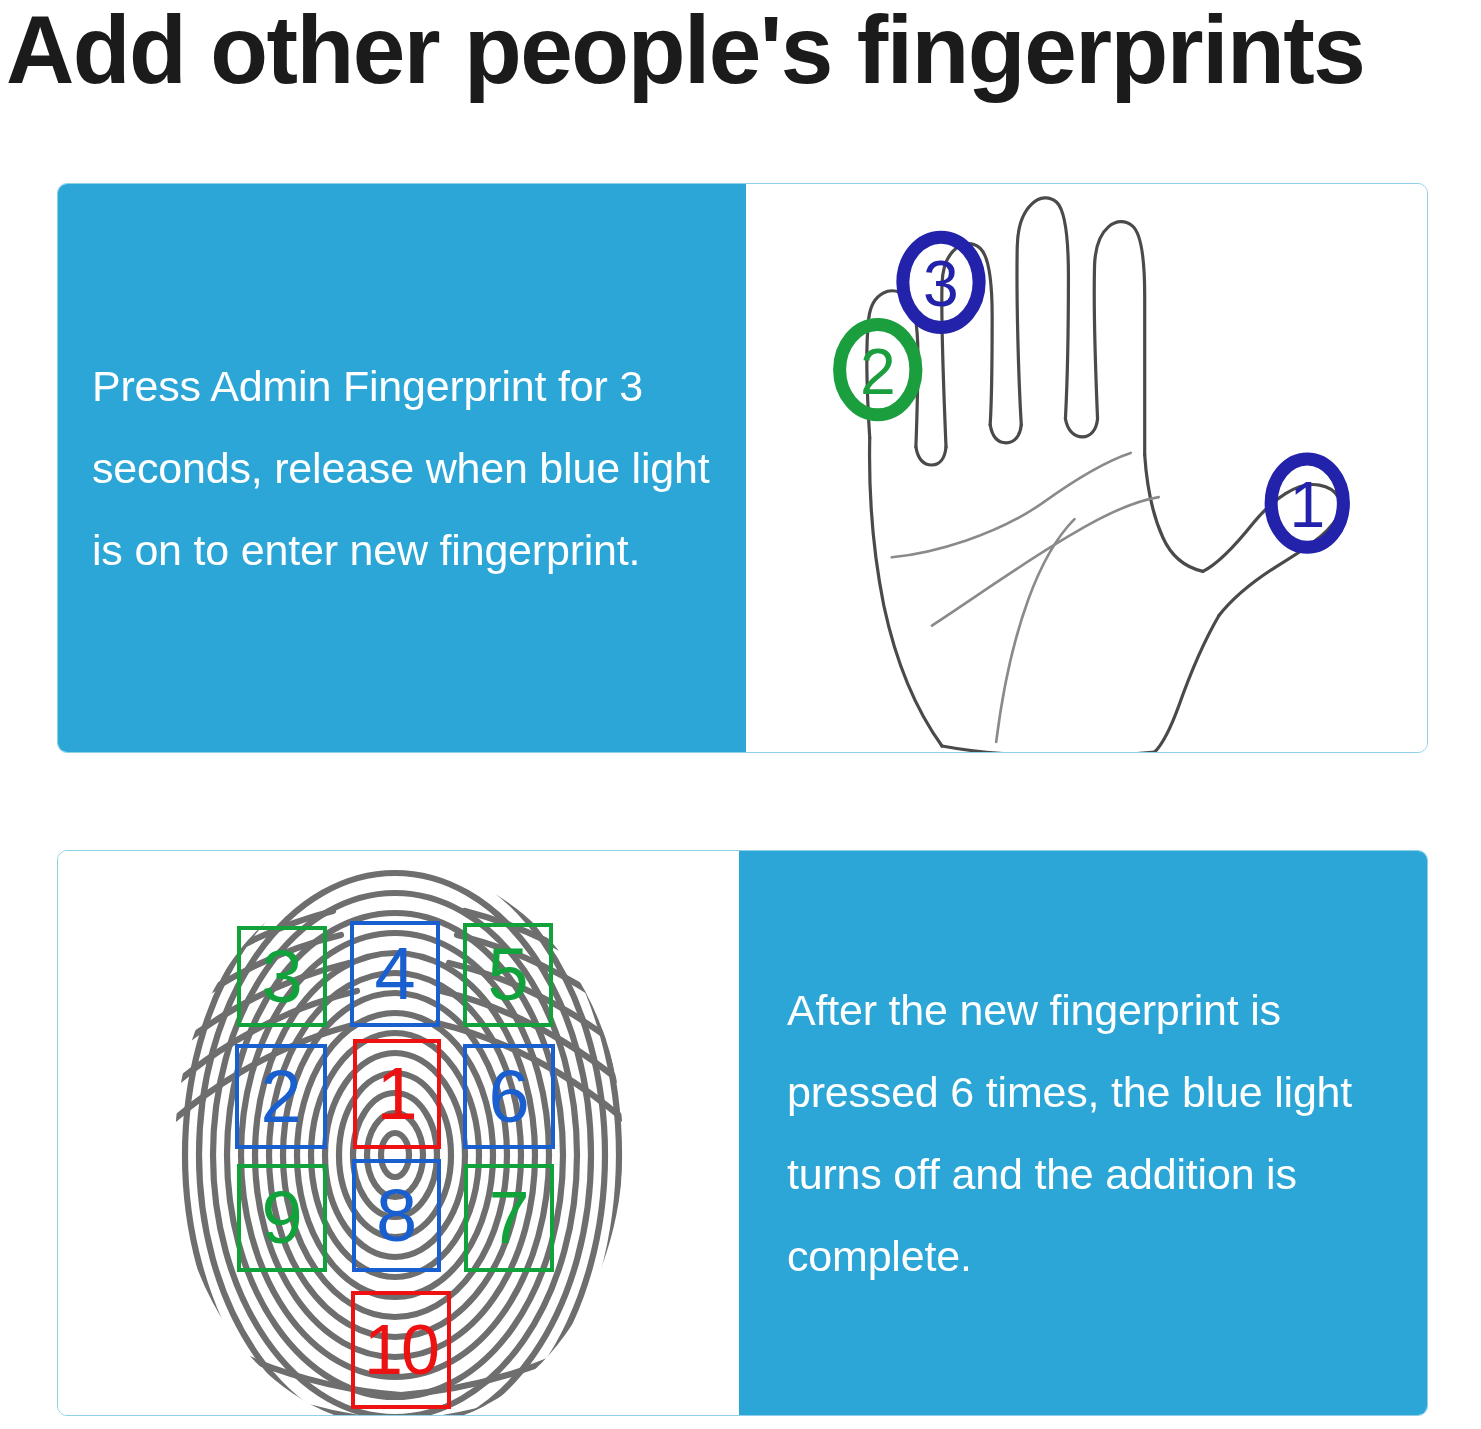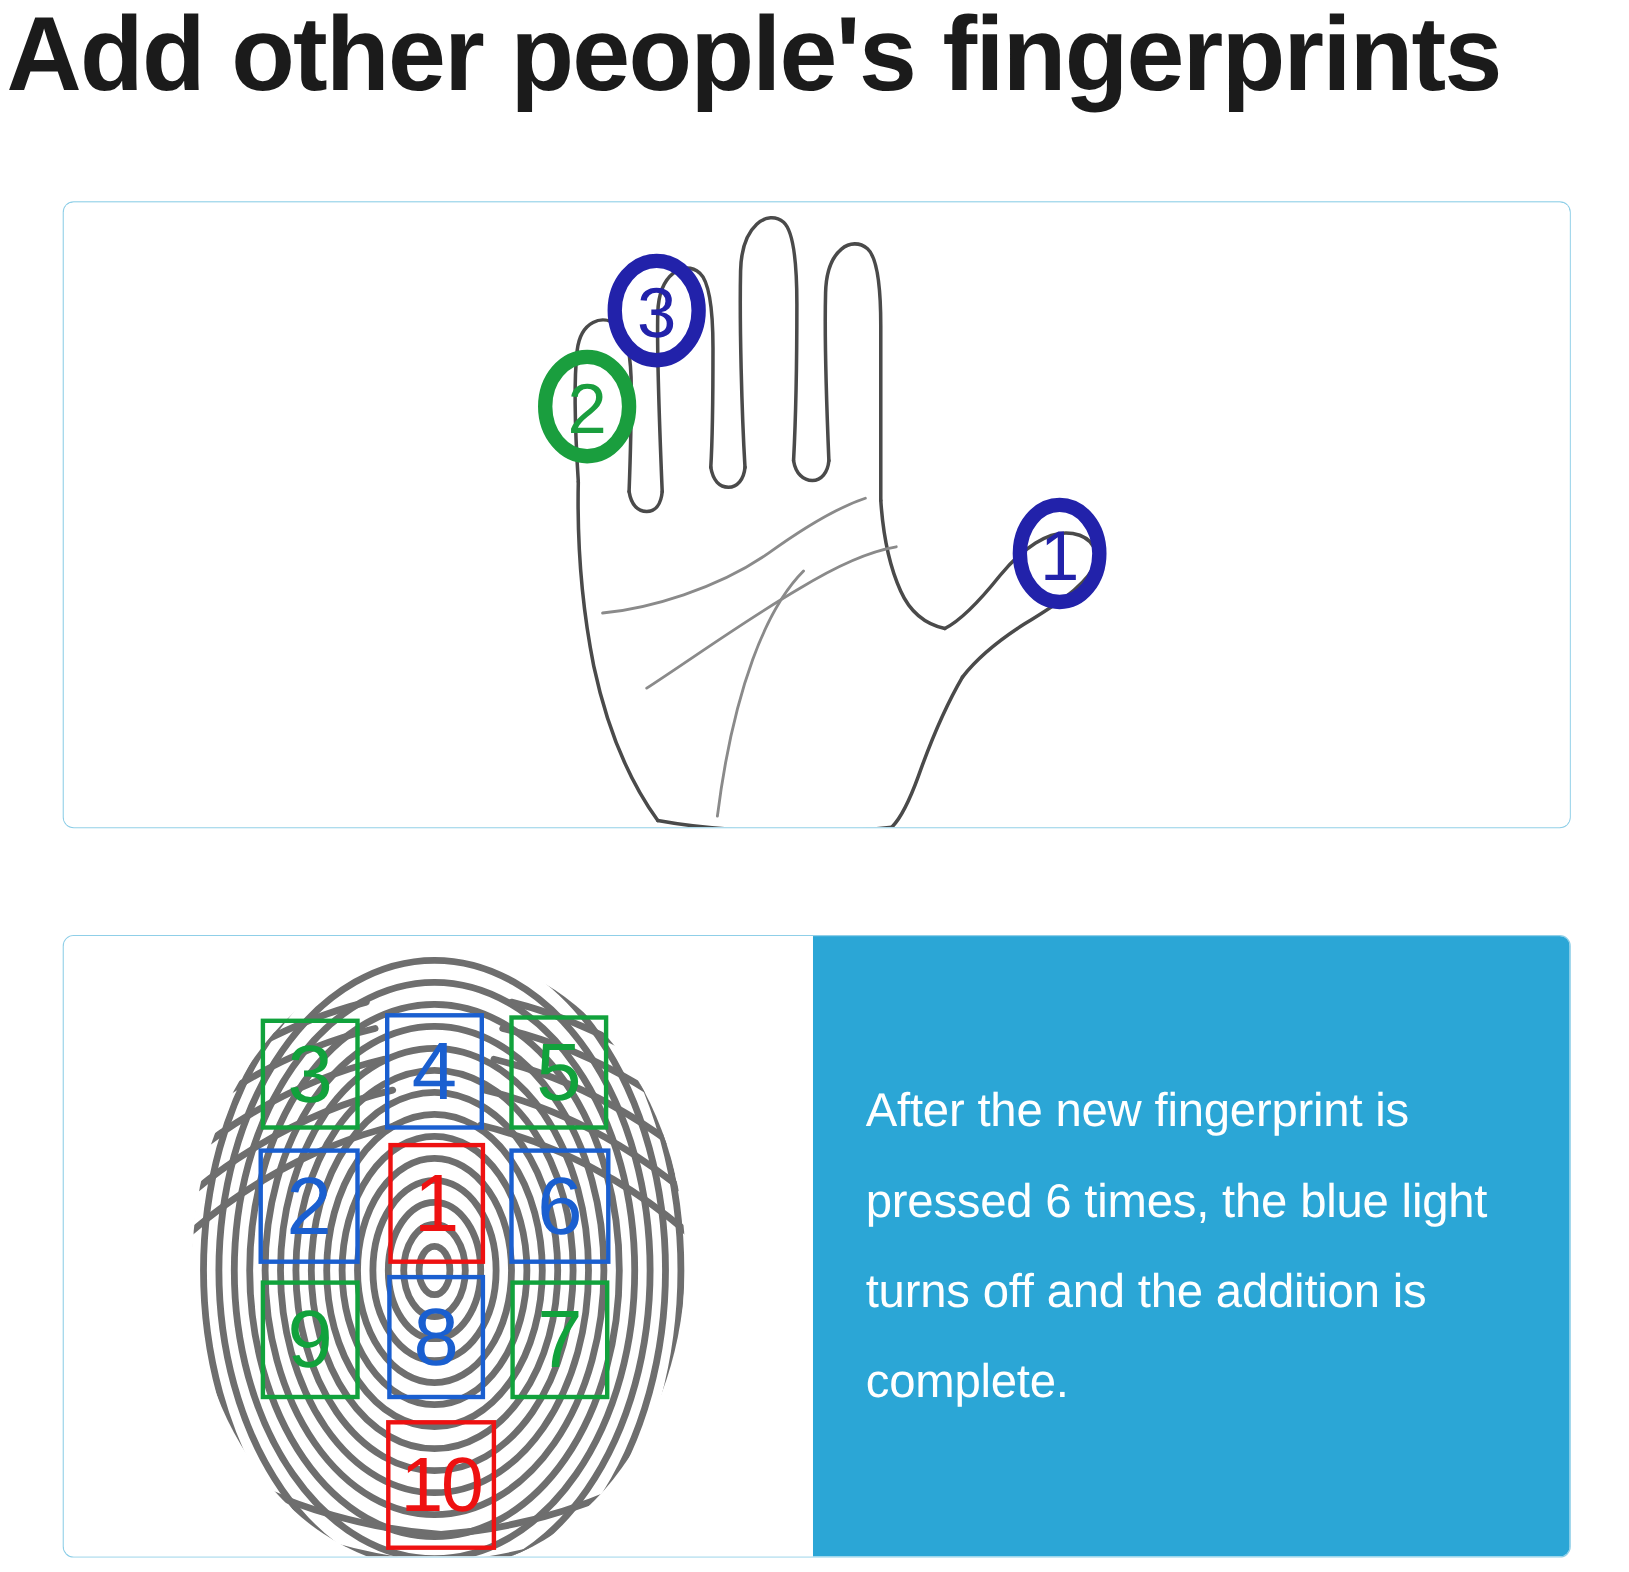--- a/index.html
+++ b/index.html
@@ -118,20 +118,23 @@
   .fp-box.red    .fp-label { color: #ee1111; }
   .fp-box.wide .fp-label { font-size: 70px; letter-spacing: -2px; }
 </style>
 </head>
 <body>
 
 <div id="page-title">Add other people's fingerprints</div>
 
 <div class="card" id="card-setup">
 
+  <div class="panel-text">
+    <div class="instruction" id="instruction-setup">Press Admin Fingerprint for 3 seconds, release when blue light is on to enter new fingerprint.</div>
+  </div>
 
   <div class="panel-visual">
     <svg id="hand-svg" viewBox="0 0 640 566" preserveAspectRatio="xMidYMid meet">
 
       <g fill="none" stroke="#4a4a4a" stroke-width="3.2" stroke-linecap="round" stroke-linejoin="round">
 
         <path d="M104 253 C101 206 100 160 103 134 C106 108 126 100 140 112 C150 121 152 146 152 170
                  C152 200 151 235 150 262"></path>
 
         <path d="M150 262 C152 274 158 280 166 280 C174 280 179 273 180 262"></path>

